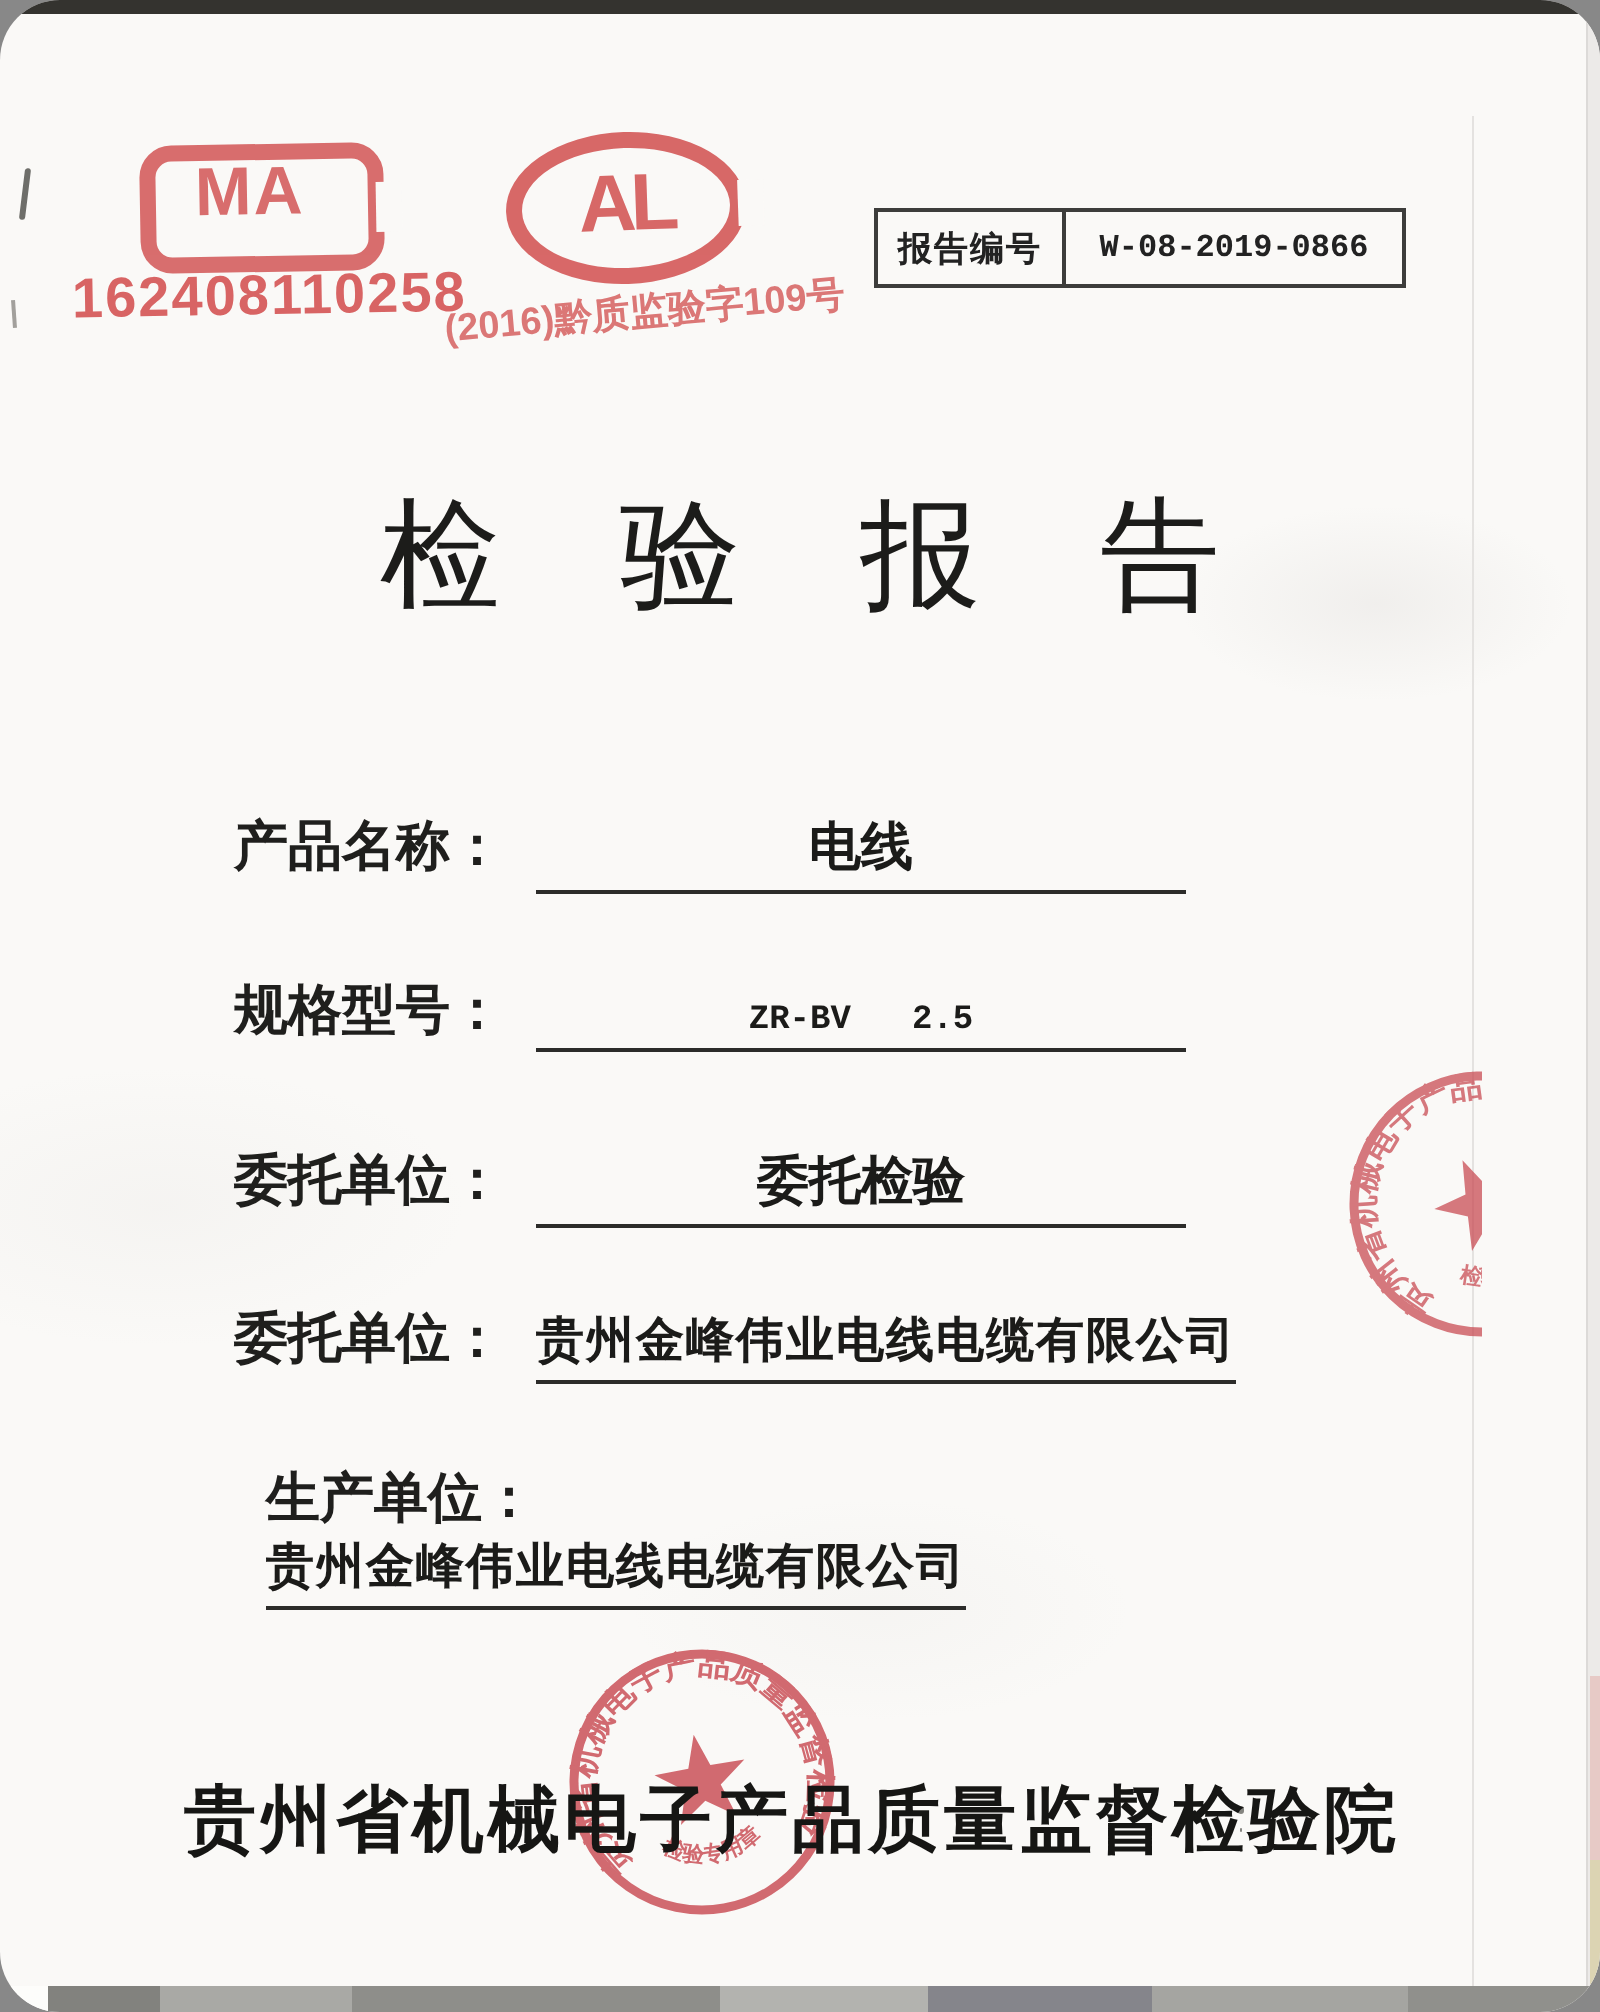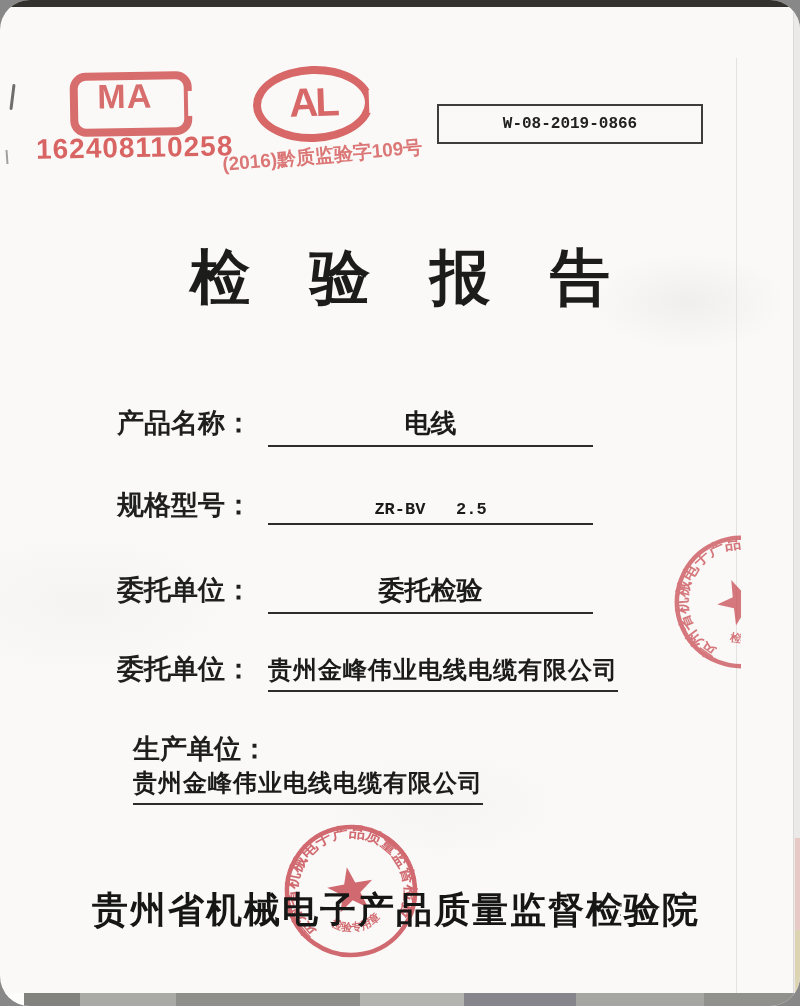--- a/index.html
+++ b/index.html
@@ -38,21 +38,21 @@
   .cal-ellipse { position:absolute; inset:0; border:8px solid #d14f4f; border-radius:50%; }
   .cal-gap { position:absolute; right:-9px; top:26px; width:13px; height:23px; background:#faf9f7; }
   .cal-letters { position:absolute; inset:0; display:flex; align-items:center; justify-content:center; padding-bottom:4px; font-size:40px; font-weight:700; color:#d14f4f; letter-spacing:-3px; }
   .cal-caption { position:absolute; left:222px; top:143px; font-size:19px; font-weight:700; color:#d45757; opacity:.8; transform:rotate(-5deg); white-space:nowrap; z-index:2; }
 
   
   .report-box { position:absolute; left:437px; top:104px; width:262px; height:36px; display:flex; border:2px solid #3d3d3b; z-index:3; }
   .rb-label { width:92px; border-right:2px solid #3d3d3b; display:flex; align-items:center; justify-content:center; font-size:17px; font-weight:700; color:#222; letter-spacing:1px; }
   .rb-value { flex:1; display:flex; align-items:center; justify-content:center; font-family:"Liberation Mono","DejaVu Sans Mono",monospace; font-size:16px; font-weight:700; color:#222; }
 
-  .title { position:absolute; left:0; right:0; top:238px; margin:0; text-align:center; font-size:60px; font-weight:700; color:#1c1c1a; z-index:3; }
+  .title { position:absolute; left:0; right:0; top:238px; margin:0; text-align:center; font-size:60px; font-weight:400; color:#1c1c1a; z-index:3; }
 
   
   .field-row { position:absolute; left:117px; width:476px; display:flex; align-items:baseline; z-index:3; }
   .field-row.wide { width:486px; }
   .field-label { flex:none; font-size:27px; font-weight:700; color:#1f1f1d; white-space:nowrap; }
   .field-value { flex:1; text-align:center; border-bottom:2px solid #2c2c2a; font-size:26px; font-weight:700; color:#1b1b19; white-space:pre; padding-bottom:4px; margin-left:16px; }
   .field-value.mono { font-family:"Liberation Mono","DejaVu Sans Mono",monospace; font-size:17px; }
   .field-value.small-cjk { font-size:24px; letter-spacing:1px; }
   .row-0 { top:405px; } .row-1 { top:487px; } .row-2 { top:572px; } .row-3 { top:651px; } .row-4 { top:731px;flex-direction:column; }
 
@@ -85,20 +85,21 @@
   <div class="cma-number">162408110258</div>
 
   <div class="cal">
     <div class="cal-ellipse"></div>
     <div class="cal-gap"></div>
     <div class="cal-letters">AL</div>
   </div>
   <div class="cal-caption">(2016)黔质监验字109号</div>
 
   <div class="report-box">
+    <div class="rb-label">报告编号</div>
     <div class="rb-value">W-08-2019-0866</div>
   </div>
 
   <h1 class="title">检　验　报　告</h1>
 
   <div class="field-row row-0">
     <span class="field-label">产品名称：</span>
     <span class="field-value">电线</span>
   </div>
   <div class="field-row row-1">

